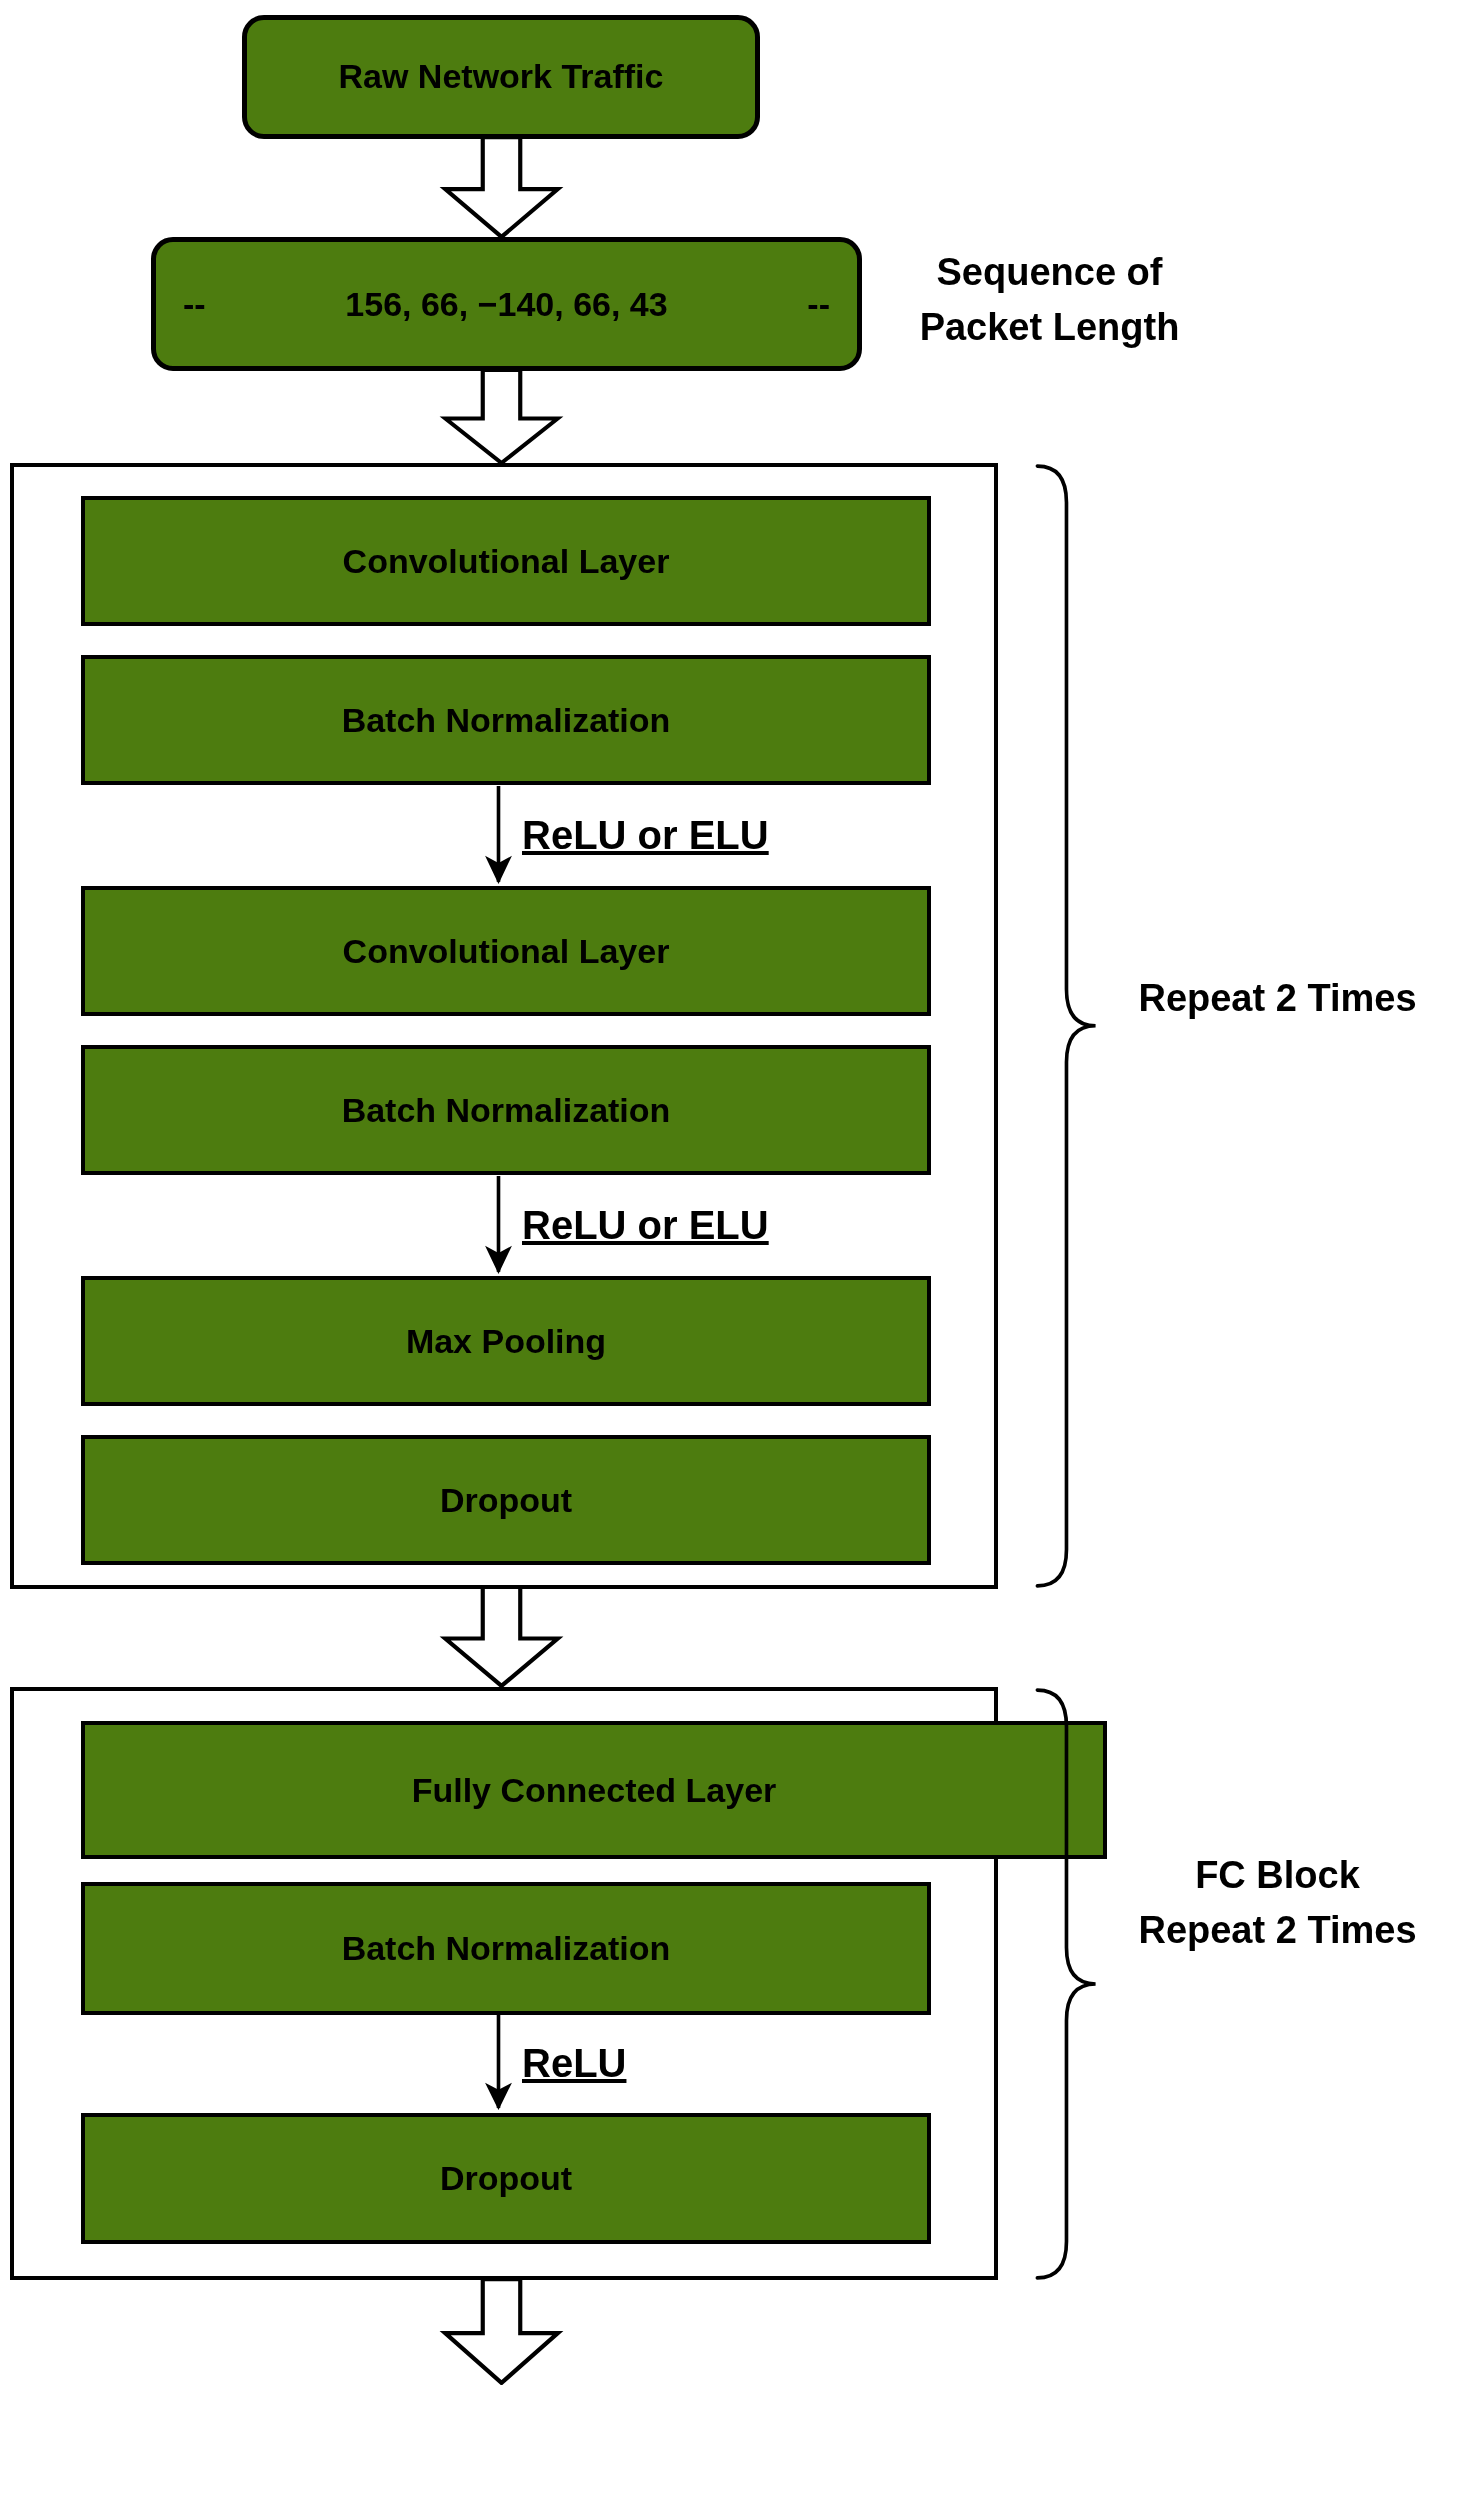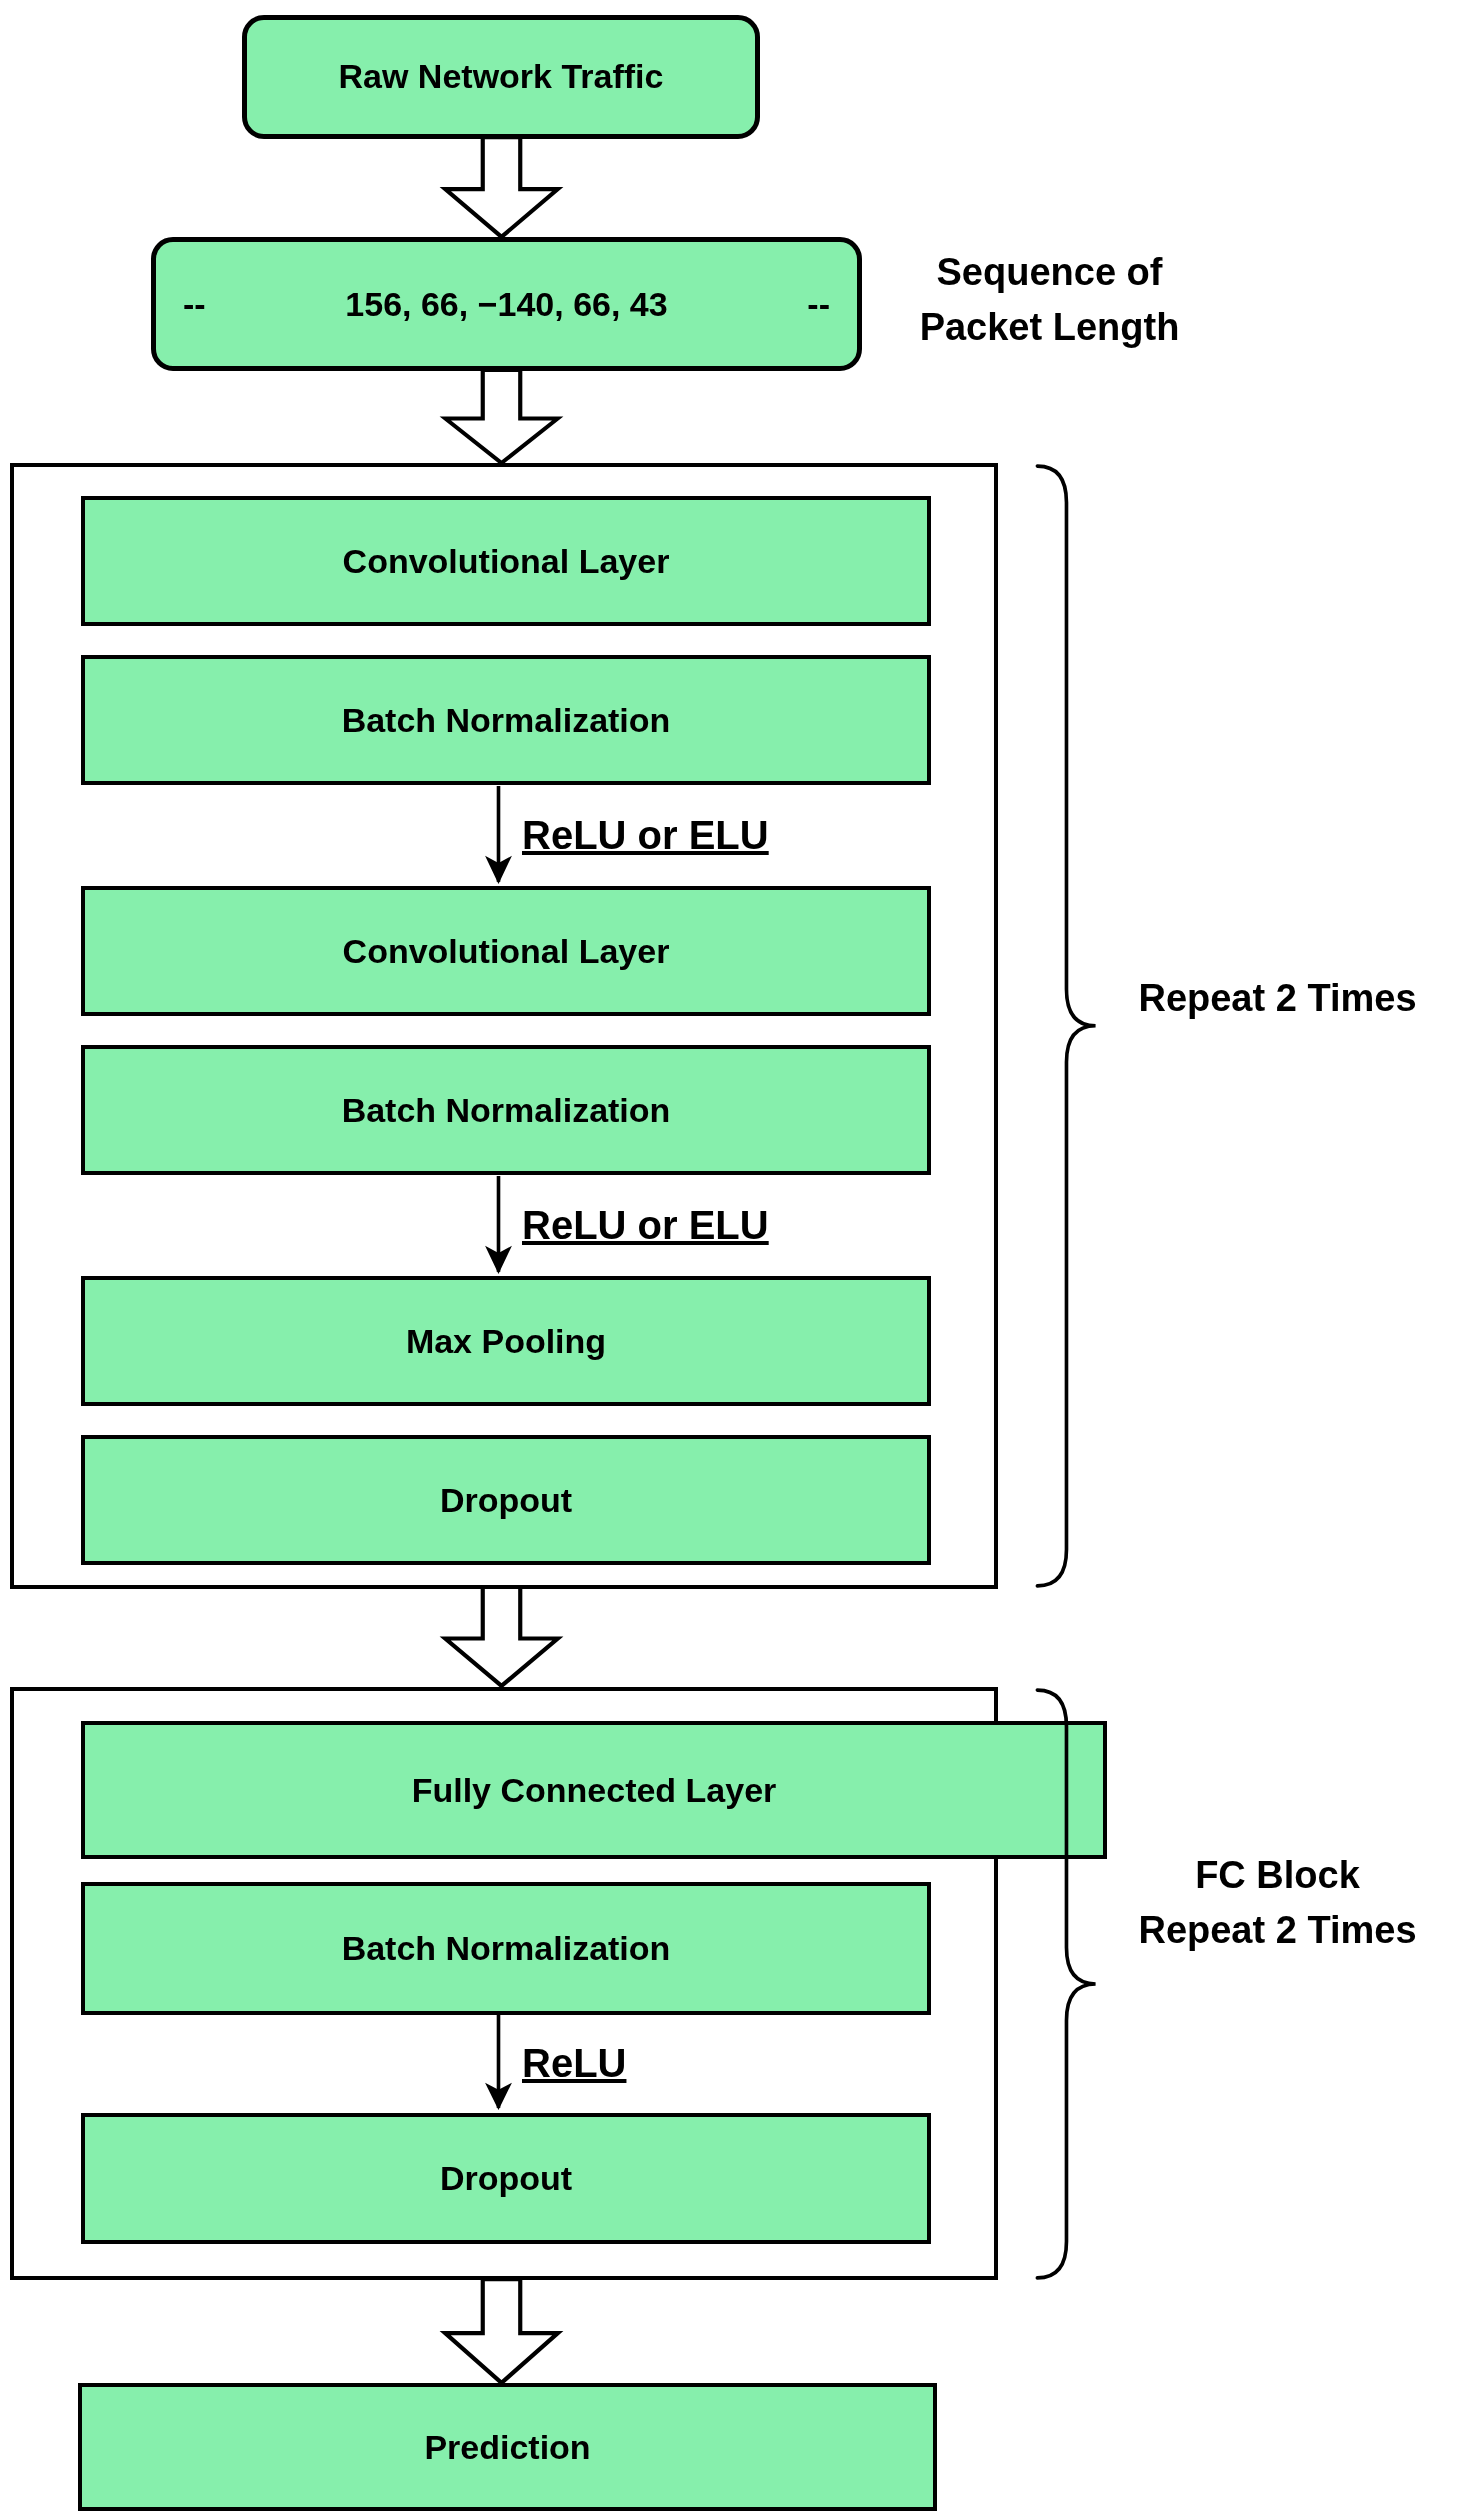--- a/index.html
+++ b/index.html
@@ -1,21 +1,21 @@
 <!DOCTYPE html>
 <html style="font-size:8.3px"><head>
 <meta charset="utf-8">
 <style>
   html,body{margin:0;padding:0;background:#ffffff;}
   #page{
     position:relative;width:1458px;height:2512px;background:#ffffff;
     font-family:"Liberation Sans",sans-serif;color:#000;overflow:hidden;
   }
   .box{
-    position:absolute;background:#86efac;border:4.7px solid #000;box-sizing:border-box;
+    position:absolute;background:#4d7c0f;border:4.7px solid #000;box-sizing:border-box;
     display:flex;align-items:center;justify-content:center;
     font-weight:bold;font-size:34px;white-space:nowrap;
   }
   .rounded{border-radius:22px;border-width:5.2px;}
   .outer{
     position:absolute;background:#fff;border:4.7px solid #000;box-sizing:border-box;
   }
   .seq{justify-content:space-between;padding:0 27px;}
   .caption{
     position:absolute;font-weight:bold;font-size:38px;line-height:55px;
@@ -135,18 +135,15 @@
 
   <div class="caption" style="left:1097px;top:1848px;width:361px">
     <span>FC Block</span>
     <span>Repeat 2 Times</span>
   </div>
 
   <svg class="block-arrow" style="left:439px;top:2277px" width="125" height="108" viewBox="0 0 240 200" preserveAspectRatio="none">
     <polygon points="84,4 156,4 156,104 228,104 120,196 12,104 84,104"></polygon>
   </svg>
 
-  <div class="box" style="left:78px;top:2383px;width:859px;height:128px">
-    <span>Prediction</span>
-  </div>
 
 </div>
 
 
 </body></html>

